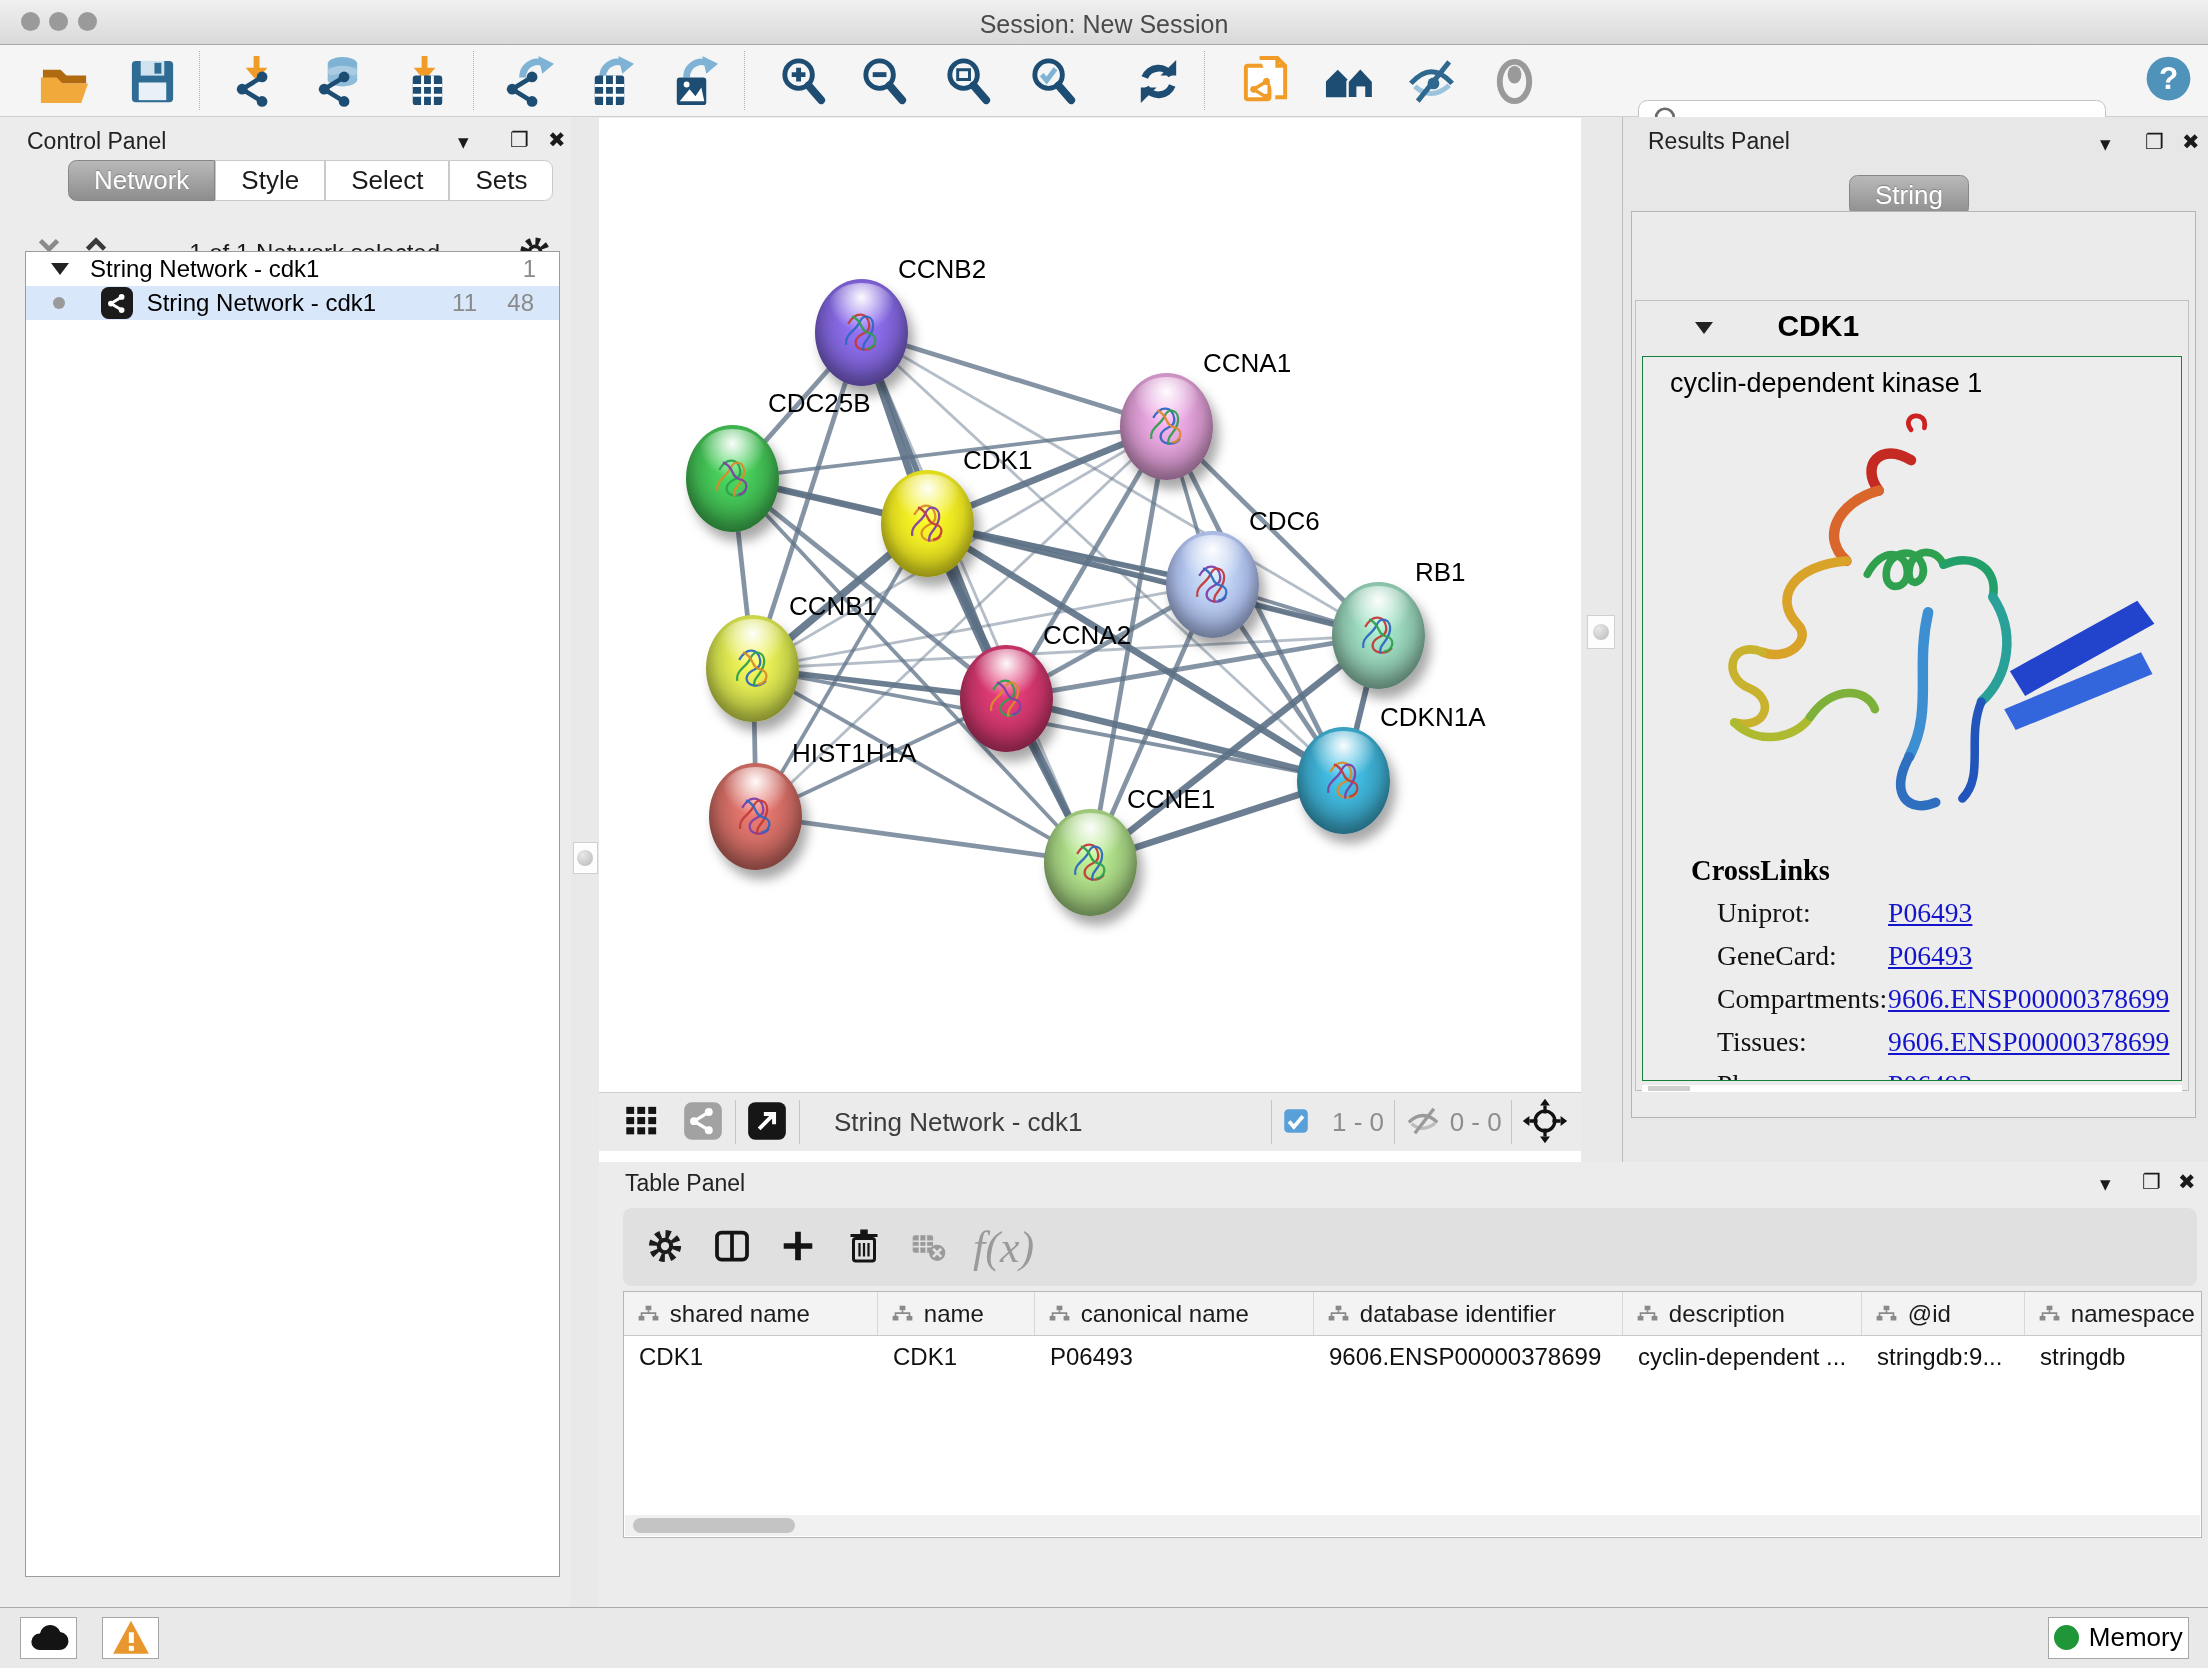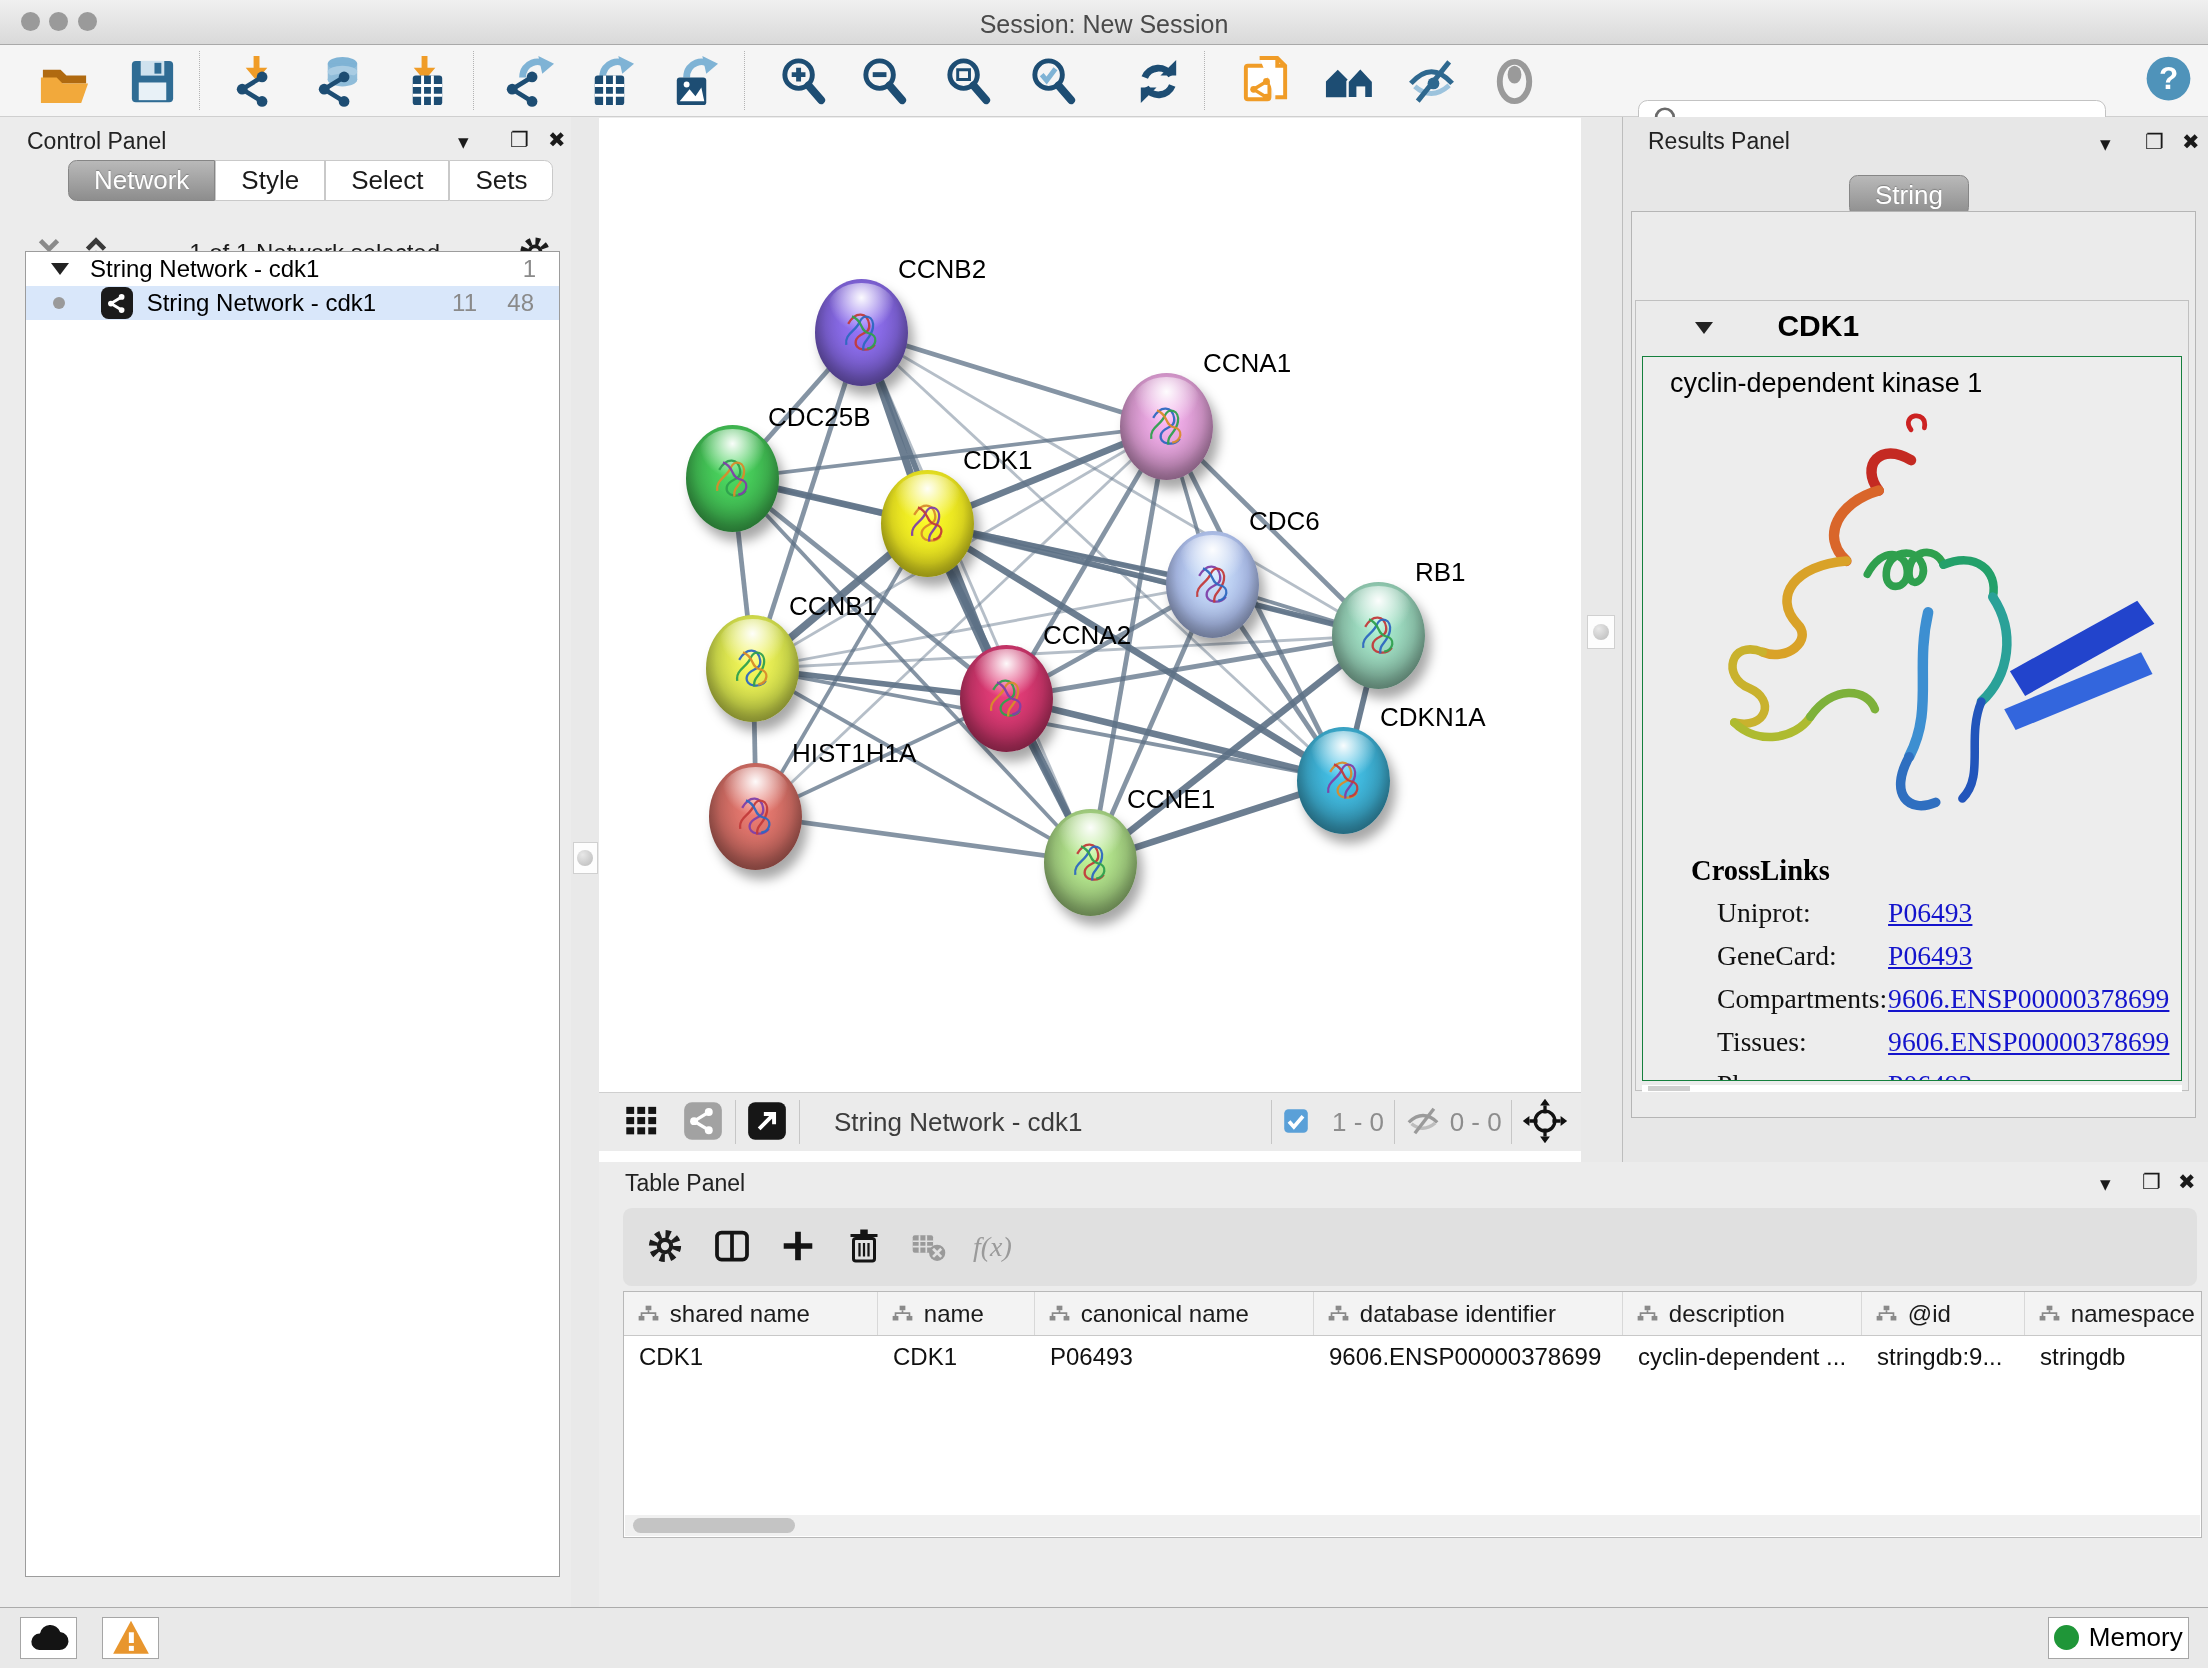--- a/index.html
+++ b/index.html
@@ -420,21 +420,21 @@
       </div>
       <div class="node-label" style="left: 604px; top: 230px;">CCNA1</div>
       <div class="node-ball" style="left: 87px; top: 307px; width: 93px; height: 107px; background: radial-gradient(at 50% 42%, rgb(78, 224, 99) 0%, rgb(62, 179, 79) 55%, rgb(38, 111, 49) 100%);">
         <span class="gloss"></span>
         <svg width="59" height="59" viewBox="0 0 56 62">
           <path d="M14 22 C22 8 34 10 36 22 C38 34 24 30 22 40 C20 50 36 52 42 44" stroke="#2fa04e" stroke-width="2.4" fill="none" opacity=".95"></path>
           <path d="M12 44 C10 32 22 30 26 20 C30 10 42 14 40 26 C38 38 28 40 30 50" stroke="#d98b2b" stroke-width="2.4" fill="none" opacity=".95"></path>
           <path d="M18 14 C30 18 26 30 36 32 C46 34 44 46 34 48" stroke="#8040a8" stroke-width="2.4" fill="none" opacity=".95"></path>
         </svg>
       </div>
-      <div class="node-label" style="left: 169px; top: 284px;">CDC25B</div>
+      <div class="node-label" style="left: 169px; top: 270px;">CDC25B</div>
       <div class="node-ball" style="left: 282px; top: 352px; width: 93px; height: 107px; background: radial-gradient(at 50% 42%, rgb(255, 255, 40) 0%, rgb(228, 222, 32) 55%, rgb(141, 138, 20) 100%);">
         <span class="gloss"></span>
         <svg width="59" height="59" viewBox="0 0 56 62">
           <path d="M14 22 C22 8 34 10 36 22 C38 34 24 30 22 40 C20 50 36 52 42 44" stroke="#d98b2b" stroke-width="2.4" fill="none" opacity=".95"></path>
           <path d="M12 44 C10 32 22 30 26 20 C30 10 42 14 40 26 C38 38 28 40 30 50" stroke="#8040a8" stroke-width="2.4" fill="none" opacity=".95"></path>
           <path d="M18 14 C30 18 26 30 36 32 C46 34 44 46 34 48" stroke="#c23b3b" stroke-width="2.4" fill="none" opacity=".95"></path>
         </svg>
       </div>
       <div class="node-label" style="left: 364px; top: 327px;">CDK1</div>
       <div class="node-ball" style="left: 567px; top: 413px; width: 93px; height: 107px; background: radial-gradient(at 50% 42%, rgb(211, 233, 255) 0%, rgb(169, 186, 230) 55%, rgb(105, 115, 143) 100%);">
@@ -648,21 +648,21 @@
           <line x1="10" y1="14" x2="46" y2="14" stroke="#141414" stroke-width="4"></line>
           <rect x="23" y="6" width="10" height="6" fill="#141414"></rect>
           <path d="M22 24v18 M28 24v18 M34 24v18" stroke="#141414" stroke-width="3"></path>
         </svg></span>
     <span id="t-clear"><svg width="38" height="38" viewBox="0 0 56 56">
           <rect x="4" y="12" width="30" height="26" rx="3" fill="#9a9a9a"></rect>
           <path d="M4 21h30 M4 29h30 M14 12v26 M24 12v26" stroke="#e0e0e0" stroke-width="2.5"></path>
           <circle cx="40" cy="38" r="12" fill="#9a9a9a"></circle>
           <path d="M34 32l12 12 M46 32L34 44" stroke="#e0e0e0" stroke-width="4"></path>
         </svg></span>
-    <span class="serif" style="font-style:italic; font-size:28px; color:#9a9a9a;">f(x)</span>
+    <span class="serif" style="font-style:italic; font-size:44px; color:#9a9a9a;">f(x)</span>
   </div>
 
   <div id="tp-table" class="abs">
     <div id="tp-header">
         <div class="th" style="width: 254px;">
           <svg width="23" height="21" viewBox="0 0 56 42">
             <rect x="21" y="2" width="14" height="11" fill="#8a8a8a"></rect>
             <rect x="4" y="27" width="14" height="11" fill="#8a8a8a"></rect>
             <rect x="38" y="27" width="14" height="11" fill="#8a8a8a"></rect>
             <path d="M28 13v7 M11 27v-7h34v7" stroke="#8a8a8a" stroke-width="4" fill="none"></path>

